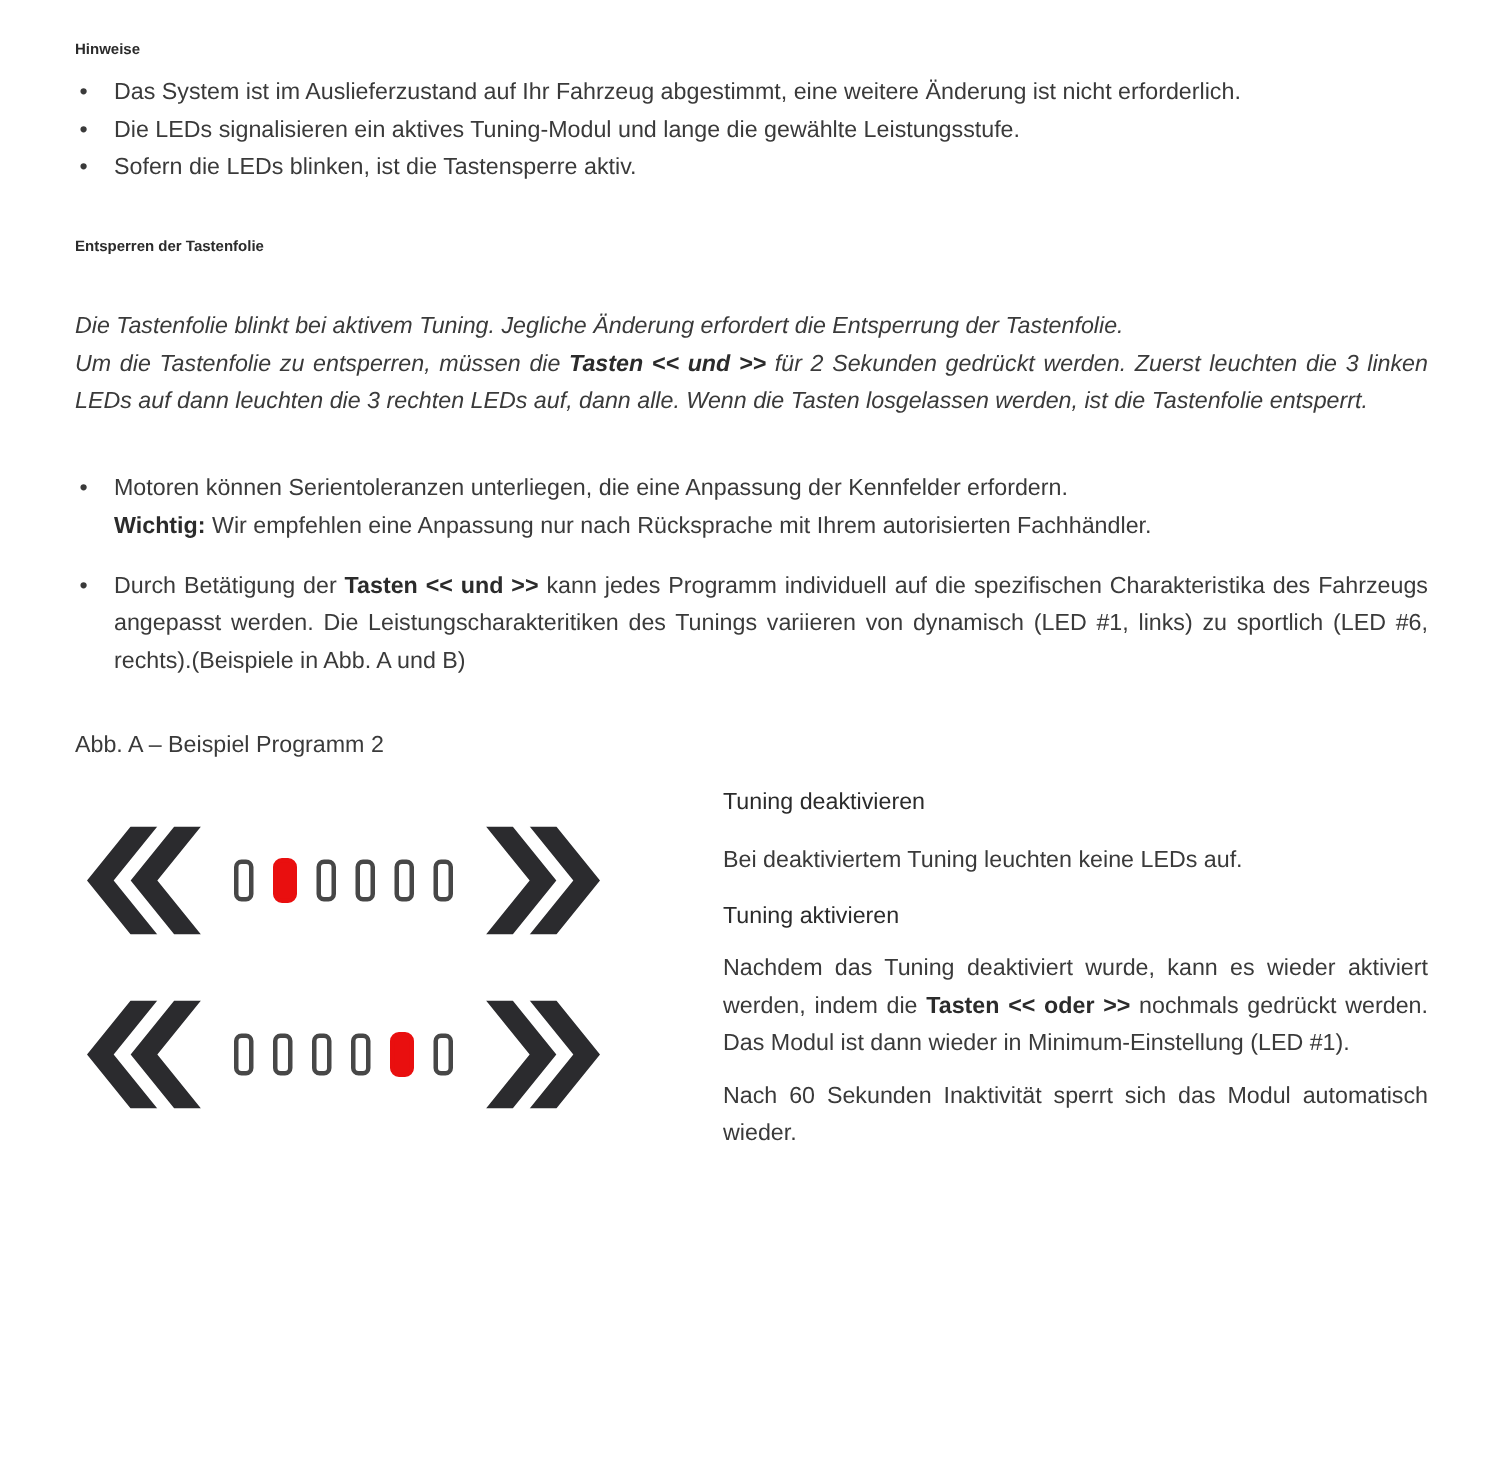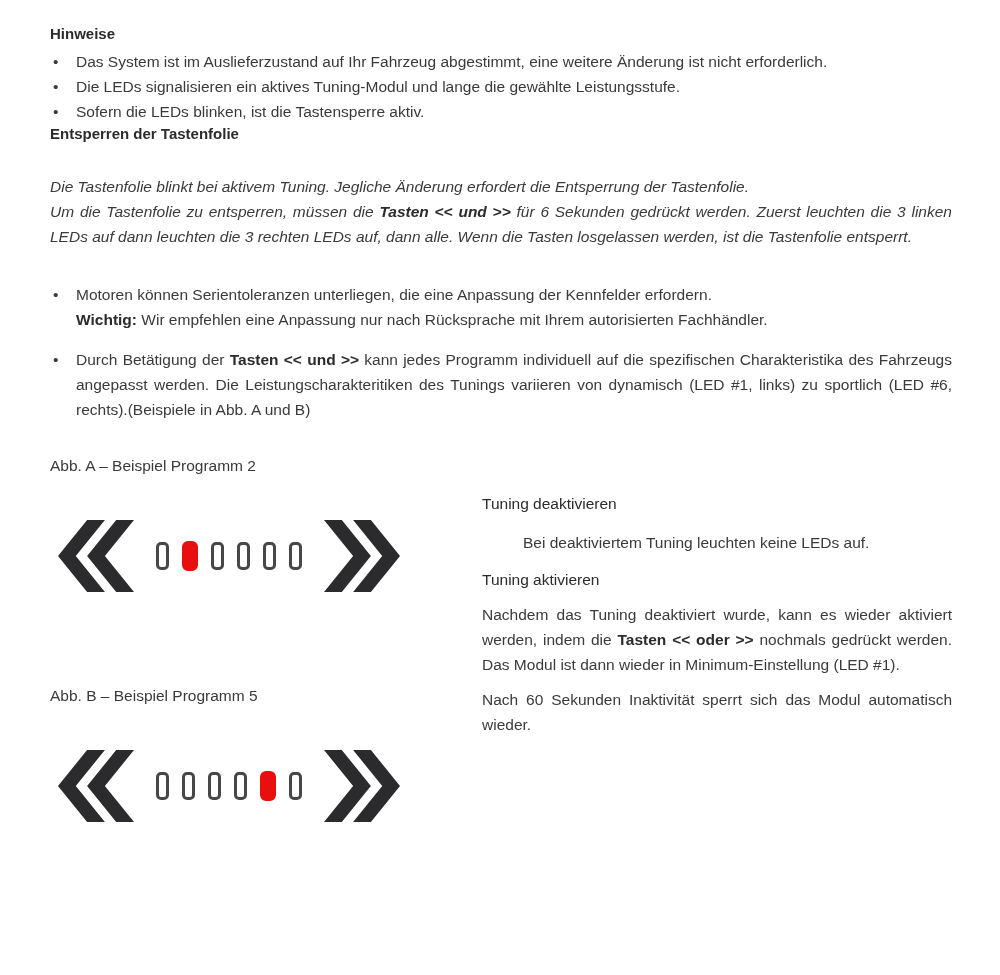--- a/index.html
+++ b/index.html
@@ -10,52 +10,52 @@
     --heading:#2b2b2b;
   }
   *{box-sizing:border-box;}
   html,body{margin:0;padding:0;}
   body{
     width:1000px;height:975px;overflow:hidden;background:#ffffff;
     font-family:"Liberation Sans",sans-serif;
     font-size:15.5px;line-height:25px;color:var(--text);
   }
   .page{padding:24px 48px 0 50px;}
-  h3{font-size:15px;line-height:20px;font-weight:bold;color:var(--heading);margin:0;}
+  h3{font-size:10px;line-height:20px;font-weight:bold;color:var(--heading);margin:0;}
   b{font-weight:bold;color:var(--heading);}
   p{margin:0;}
   .just{text-align:justify;}
   
   .bullets{margin:5px 0 0;padding:0;list-style:none;}
   .bullets li{display:flex;}
   .bullet{flex:0 0 26px;padding-left:3px;}
   .li-text{flex:1;}
   .gap-li{margin-top:15px;}
   
-  .sec-entsperren{}
+  .sec-entsperren{margin-top:31px;}
   .para-entsperren{margin-top:30px;font-style:italic;}
   .sec-anpassung{margin-top:33px;}
   .bullets-anpassung{margin-top:18px;}
   
   .columns{display:flex;margin-top:26px;}
   .col-left{width:432px;flex:0 0 432px;}
   .col-right{width:470px;flex:0 0 470px;}
   .fig-label{margin-top:8px;line-height:20px;}
   .fig-label.second{margin-top:94px;}
   .led-graphic{display:flex;align-items:center;margin:44px 0 0 8px;height:72px;}
   .chev{width:76px;height:72px;color:var(--chevron);flex:0 0 76px;}
   .chev.left{transform:scaleX(-1);}
   .led-strip{display:flex;align-items:center;gap:13px;margin:0 22px;}
   .led{width:13px;height:28px;border:3px solid var(--led-border);border-radius:5px;background:#fff;}
   .led.on{width:16px;height:30px;border-color:var(--led-active);background:var(--led-active);border-radius:6px;}
   
   .col-right h4{font-size:15.5px;line-height:20px;font-weight:normal;color:var(--heading);margin:46px 0 0;}
   .col-right h4.second{margin-top:15px;}
   .col-right .p1{margin-top:13px;}
-  .col-right .p2{margin-top:16px;margin-left:41px;}
+  .col-right .p2{margin-top:16px;}
   .col-right .p3{margin-top:12px;}
   .col-right .p4{margin-top:10px;}
 </style>
 </head>
 <body>
 
 <div class="page">
 
   <section>
     <h3>Hinweise</h3>
@@ -72,21 +72,21 @@
         <span class="bullet">•</span>
         <div class="li-text">Sofern die LEDs blinken, ist die Tastensperre aktiv.</div>
       </li>
     </ul>
   </section>
 
   <section class="sec-entsperren">
     <h3>Entsperren der Tastenfolie</h3>
     <p class="para-entsperren just">
       <span>Die Tastenfolie blinkt bei aktivem Tuning. Jegliche Änderung erfordert die Entsperrung der Tastenfolie.</span><br>
-      <span>Um die Tastenfolie zu entsperren, müssen die </span><b>Tasten &lt;&lt; und &gt;&gt;</b><span> für 6 Sekunden gedrückt werden. Zuerst leuchten die 3 linken LEDs auf dann leuchten die 3 rechten LEDs auf, dann alle. Wenn die Tasten losgelassen werden, ist die Tastenfolie entsperrt.</span>
+      <span>Um die Tastenfolie zu entsperren, müssen die </span><b>Tasten &lt;&lt; und &gt;&gt;</b><span> für 2 Sekunden gedrückt werden. Zuerst leuchten die 3 linken LEDs auf dann leuchten die 3 rechten LEDs auf, dann alle. Wenn die Tasten losgelassen werden, ist die Tastenfolie entsperrt.</span>
     </p>
   </section>
 
   <section class="sec-anpassung">
     <ul class="bullets bullets-anpassung">
       <li>
         <span class="bullet">•</span>
         <div class="li-text">
           <span>Motoren können Serientoleranzen unterliegen, die eine Anpassung der Kennfelder erfordern.</span><br>
           <b>Wichtig:</b><span> Wir empfehlen eine Anpassung nur nach Rücksprache mit Ihrem autorisierten Fachhändler.</span>
@@ -118,21 +118,20 @@
             <div class="led"></div>
             <div class="led"></div>
             <div class="led"></div>
           </div>
         <svg class="chev" viewBox="0 0 94 100" preserveAspectRatio="none">
           <polygon points="0,0 22,0 58,50 22,100 0,100 36,50" fill="currentColor"></polygon>
           <polygon points="36,0 58,0 94,50 58,100 36,100 72,50" fill="currentColor"></polygon>
         </svg>
       </div>
 
-      <div class="fig-label second">Abb. B – Beispiel Programm 5</div>
 
       <div class="led-graphic">
         <svg class="chev left" viewBox="0 0 94 100" preserveAspectRatio="none">
           <polygon points="0,0 22,0 58,50 22,100 0,100 36,50" fill="currentColor"></polygon>
           <polygon points="36,0 58,0 94,50 58,100 36,100 72,50" fill="currentColor"></polygon>
         </svg>
         <div class="led-strip">
             <div class="led"></div>
             <div class="led"></div>
             <div class="led"></div>

